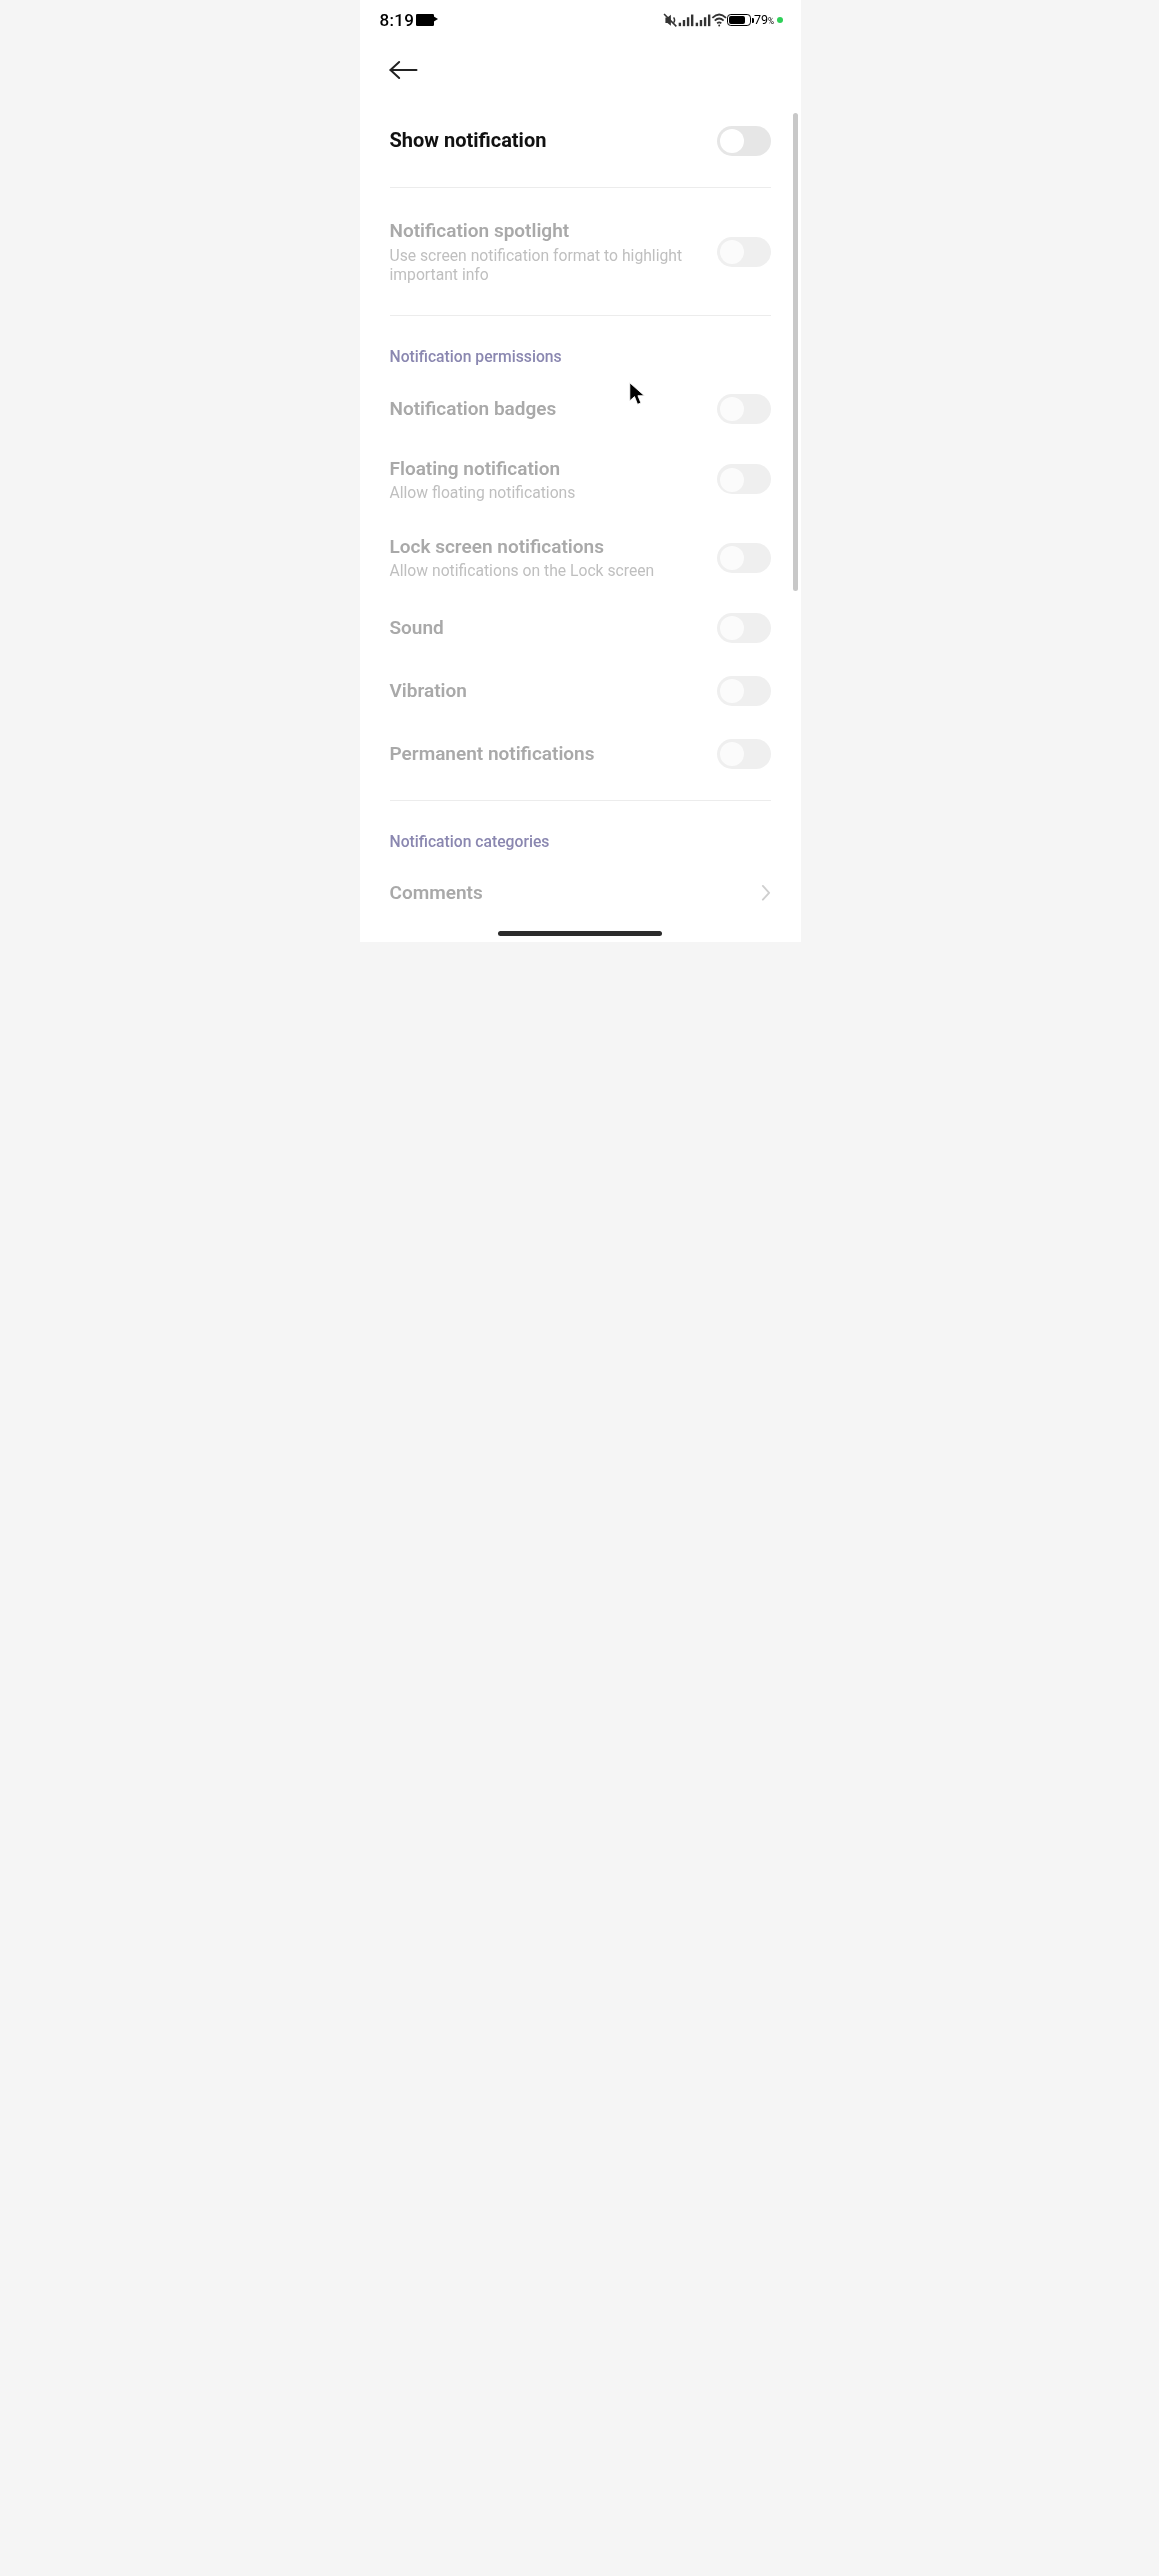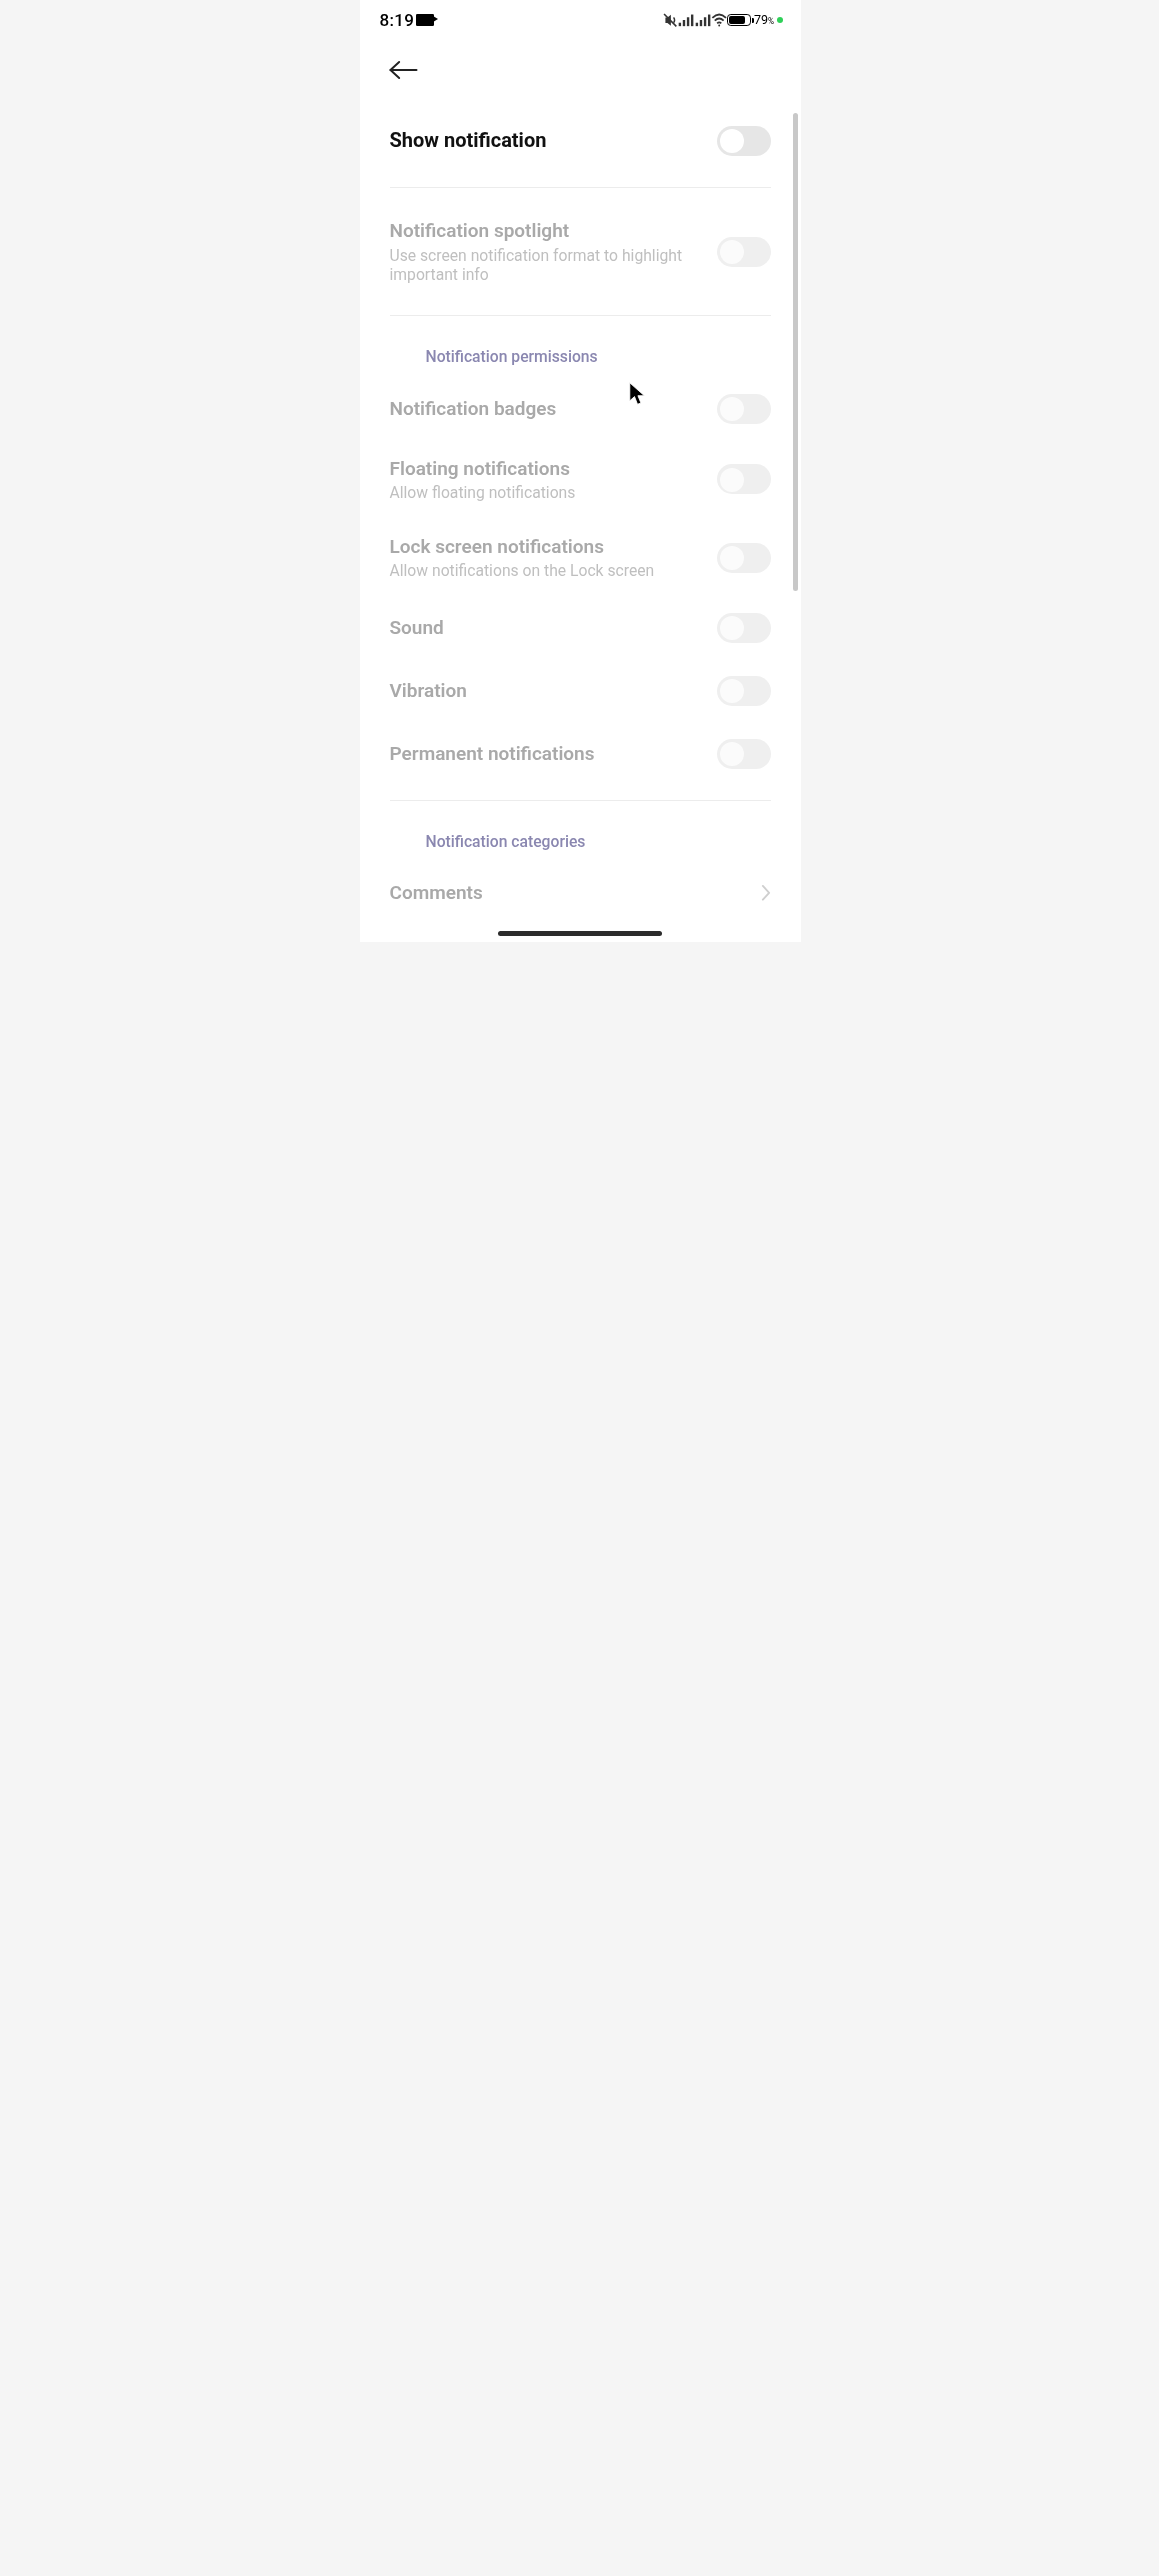--- a/index.html
+++ b/index.html
@@ -85,21 +85,20 @@
   .toggle.disabled { background: #efefef; }
   .toggle.disabled::after { background: #fbfbfb; }
 
   .divider { height: 0.6px; background: #ececec; margin: 15px 0; }
 
   .section-label {
     font-size: 15.7px;
     color: #8a87b0;
     font-weight: 500;
     padding: 16.4px 0 11.3px;
-    margin-left: 36px;
   }
 
   .nav-row {
     display: flex;
     align-items: center;
     justify-content: space-between;
     padding: 19px 0;
   }
   .nav-title { font-size: 19px; font-weight: 600; color: #a9a9a9; }
   .chevron { color: #cfcfcf; }
@@ -215,21 +214,21 @@
 
     <div class="row">
       <div class="row-text">
         <div class="row-title">Notification badges</div>
       </div>
       <div class="toggle disabled"></div>
     </div>
 
     <div class="row">
       <div class="row-text">
-        <div class="row-title">Floating notifications</div>
+        <div class="row-title">Floating notification</div>
         <div class="row-sub">Allow floating notifications</div>
       </div>
       <div class="toggle disabled"></div>
     </div>
 
     <div class="row">
       <div class="row-text">
         <div class="row-title">Lock screen notifications</div>
         <div class="row-sub">Allow notifications on the Lock screen</div>
       </div>

